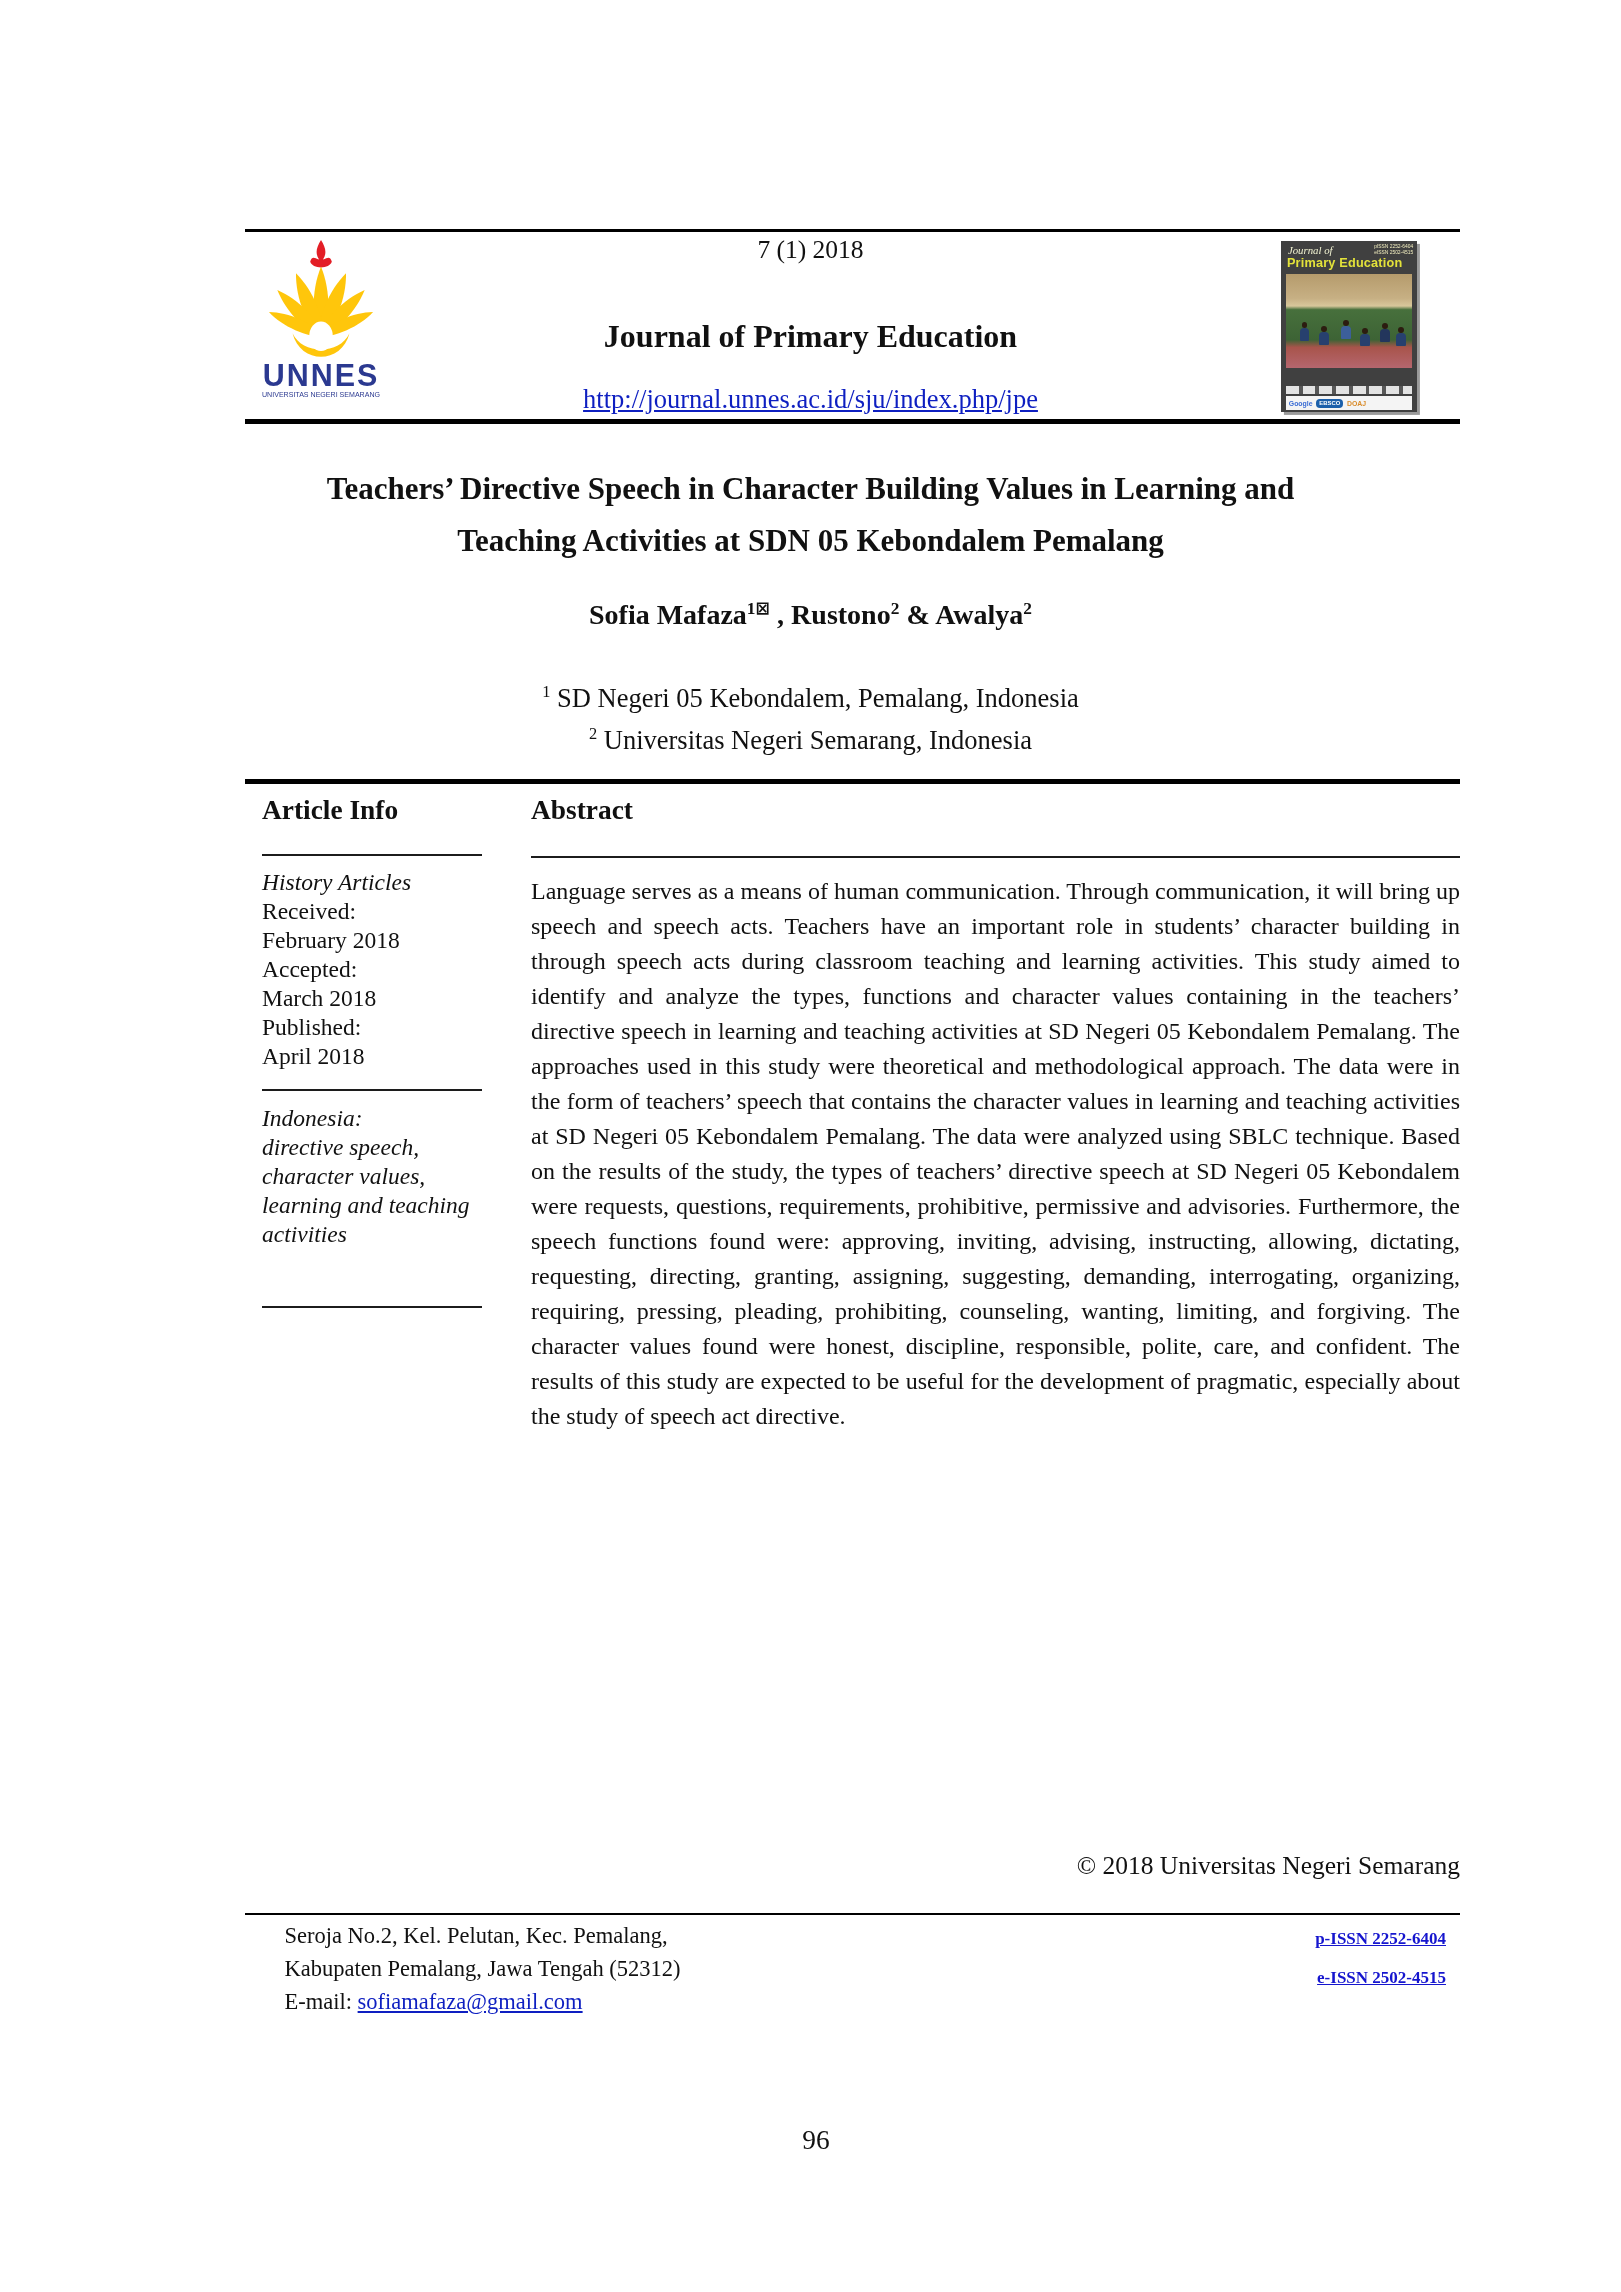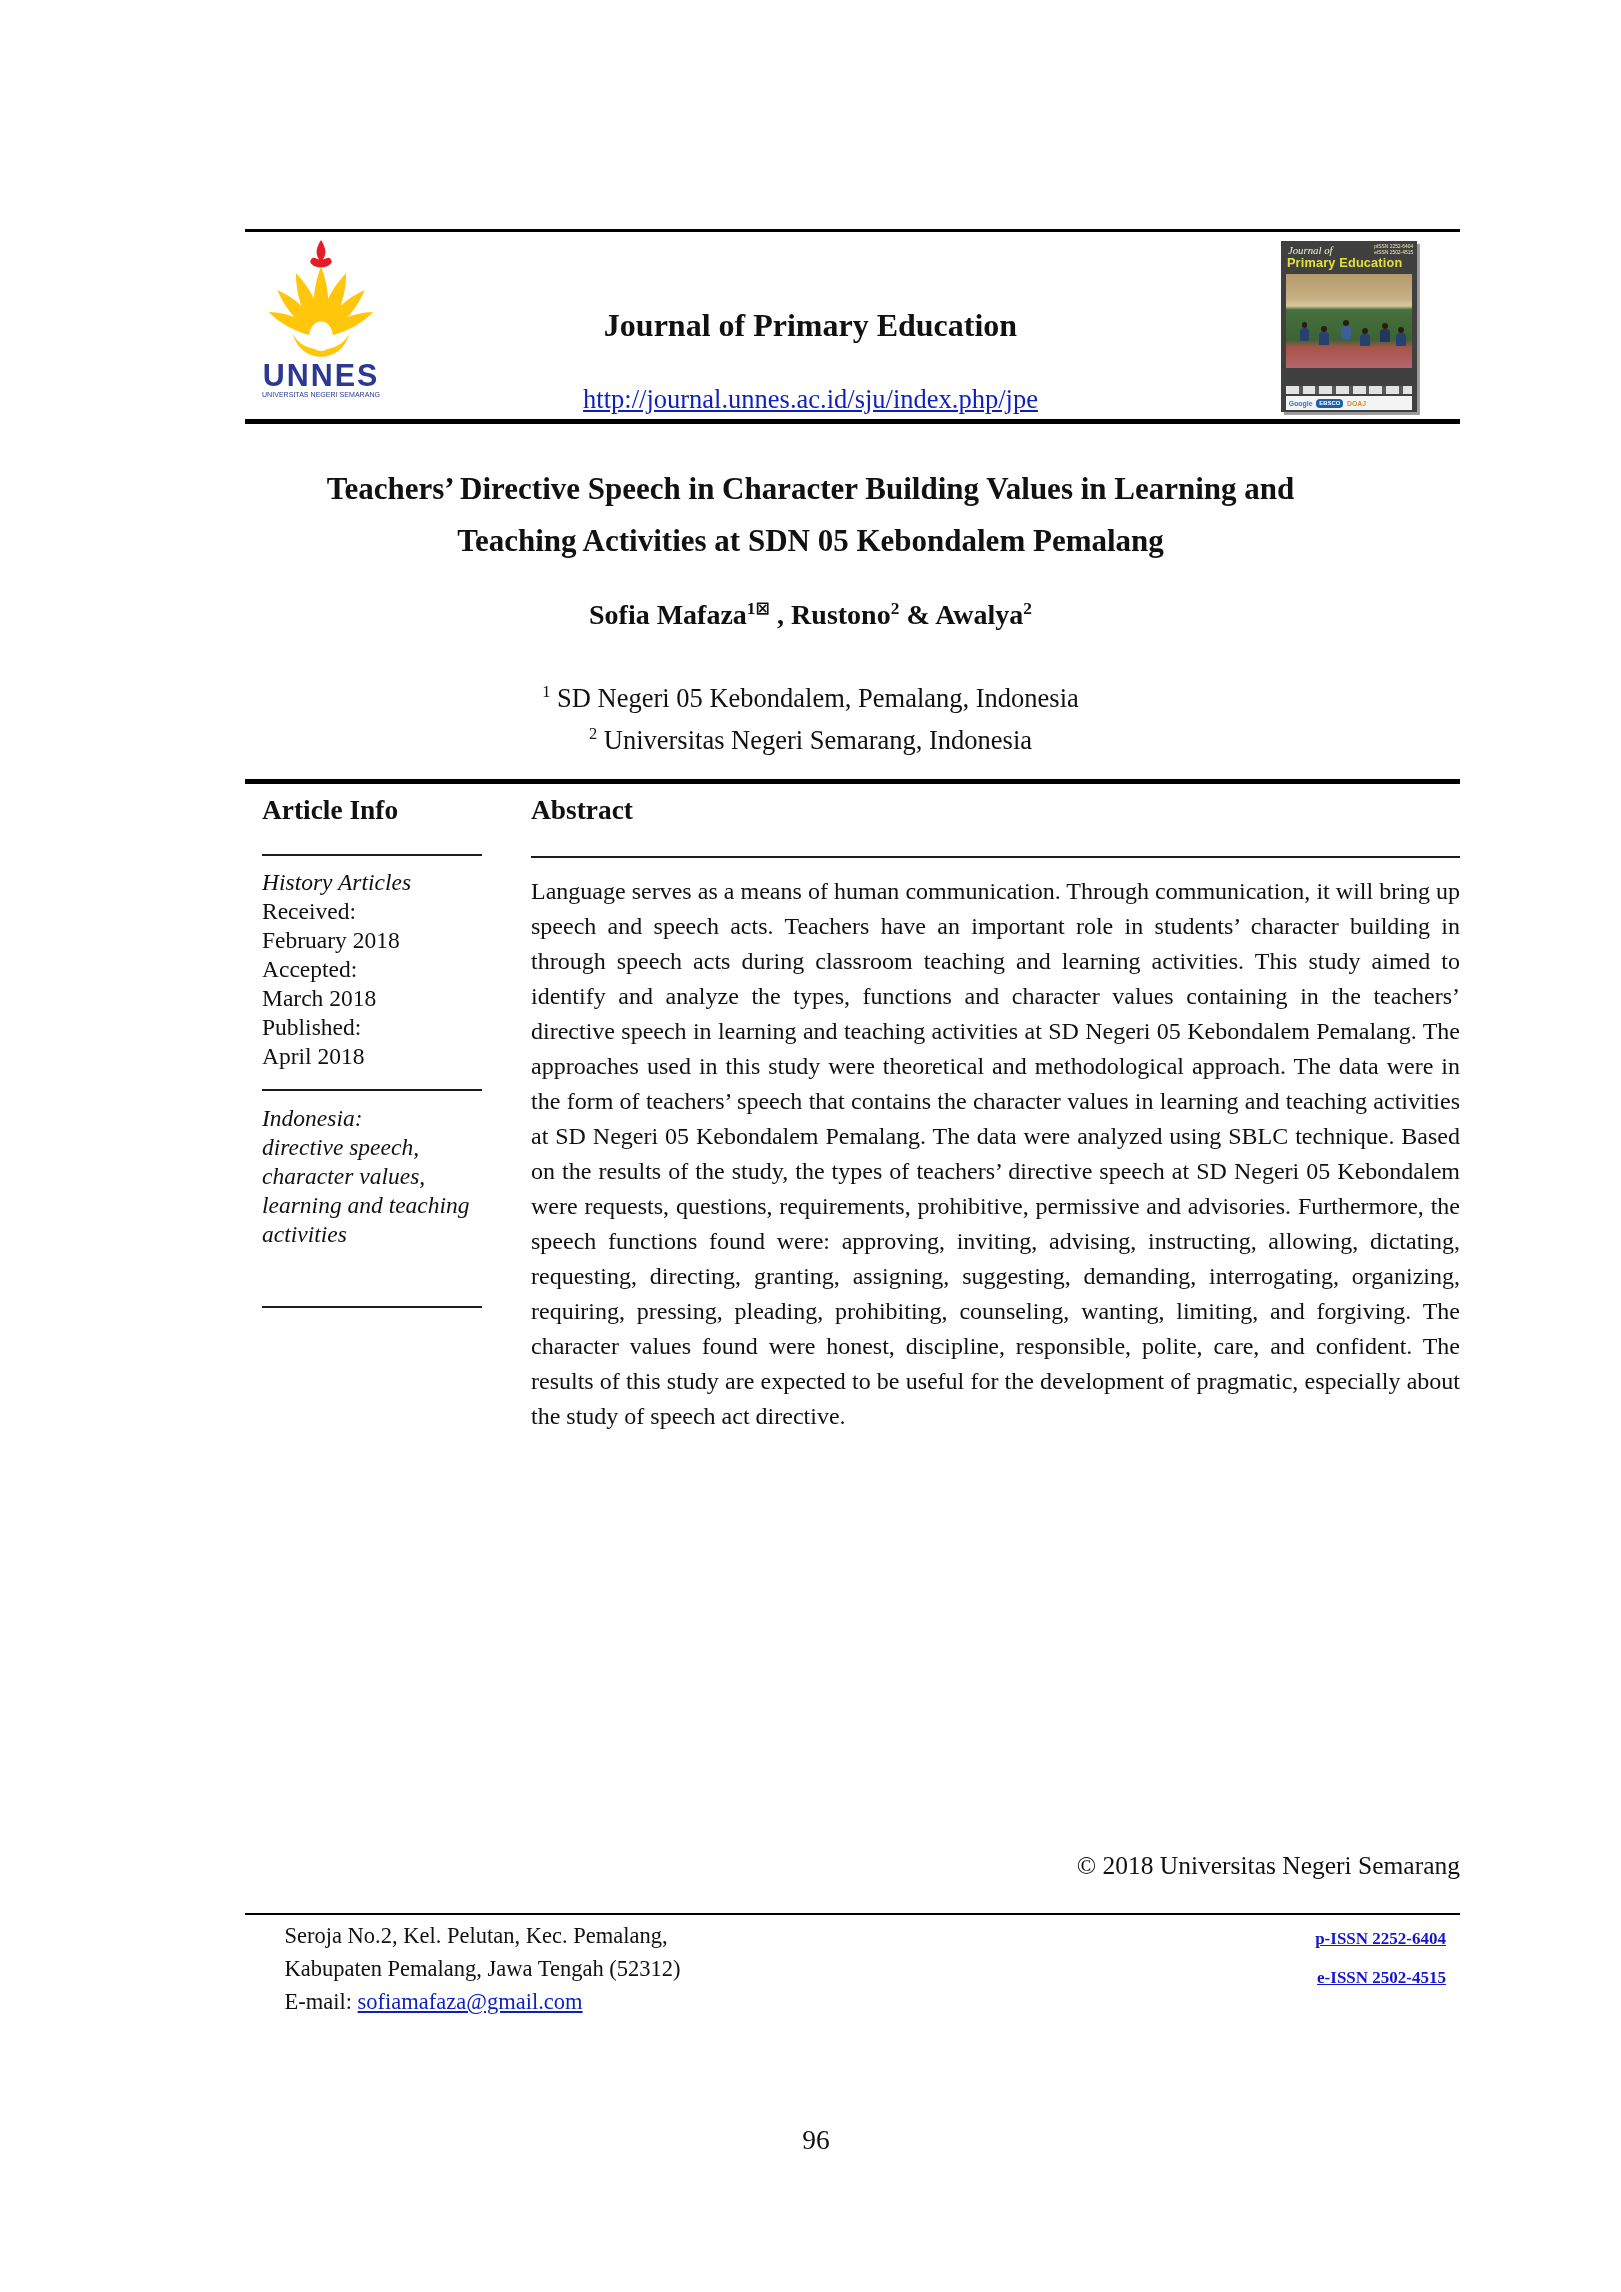--- a/index.html
+++ b/index.html
@@ -14,21 +14,21 @@
   }
   .abs{position:absolute;}
   .center{left:0;right:0;text-align:center;}
   .rule{background:#000;}
   .thin-rule{border:none;border-top:2px solid #1c1c1c;margin:0;width:100%;}
   a{text-decoration:underline;cursor:pointer;}
 
   
   .rule-top{left:245px;width:1215px;top:229px;height:2.9px;}
   .issue{top:235px;font-size:25.5px;}
-  .journal-title{top:307px;font-size:32px;font-weight:bold;}
+  .journal-title{top:318px;font-size:32px;font-weight:bold;}
   .journal-url{top:384px;font-size:26.5px;}
   .journal-url a{color:#0E1FC1;}
   .rule-header-bottom{left:245px;width:1215px;top:419px;height:4.9px;}
 
   
   .logo{left:255px;top:237px;width:133px;height:169px;}
 
   
   .cover{left:1281px;top:241px;width:136px;height:171px;background:#404040;
          box-shadow:2.9px 2.9px 0 #9a9a9a;font-family:"Liberation Sans","DejaVu Sans",sans-serif;}
@@ -102,20 +102,21 @@
         <path d="M67 42 C59 60 59 88 67 106 C75 88 75 60 67 42 Z" transform="rotate(66 67 100)"></path>
         <path d="M67 42 C59 60 59 88 67 106 C75 88 75 60 67 42 Z" transform="rotate(-66 67 100)"></path>
         <path d="M38 98 C48 120 86 120 96 98 C88 130 46 130 38 98 Z"></path>
       </g>
       <ellipse cx="67" cy="101" rx="12" ry="15" fill="#ffffff"></ellipse>
       <text x="67" y="152" text-anchor="middle" font-family="Liberation Sans, sans-serif" font-size="31" font-weight="bold" letter-spacing="2" fill="#2B3990">UNNES</text>
       <text x="67" y="163" text-anchor="middle" font-family="Liberation Sans, sans-serif" font-size="7.2" fill="#2B3990">UNIVERSITAS NEGERI SEMARANG</text>
     </svg>
   </div>
 
+  <div class="abs center issue">7 (1) 2018</div>
   <div class="abs center journal-title">Journal of Primary Education</div>
   <div class="abs center journal-url">
     <a>http://journal.unnes.ac.id/sju/index.php/jpe</a>
   </div>
 
   <div class="abs cover">
     <div class="cover-script">Journal of</div>
     <div class="cover-title">Primary Education</div>
     <div class="cover-issn">
       <div>pISSN 2252-6404</div>

